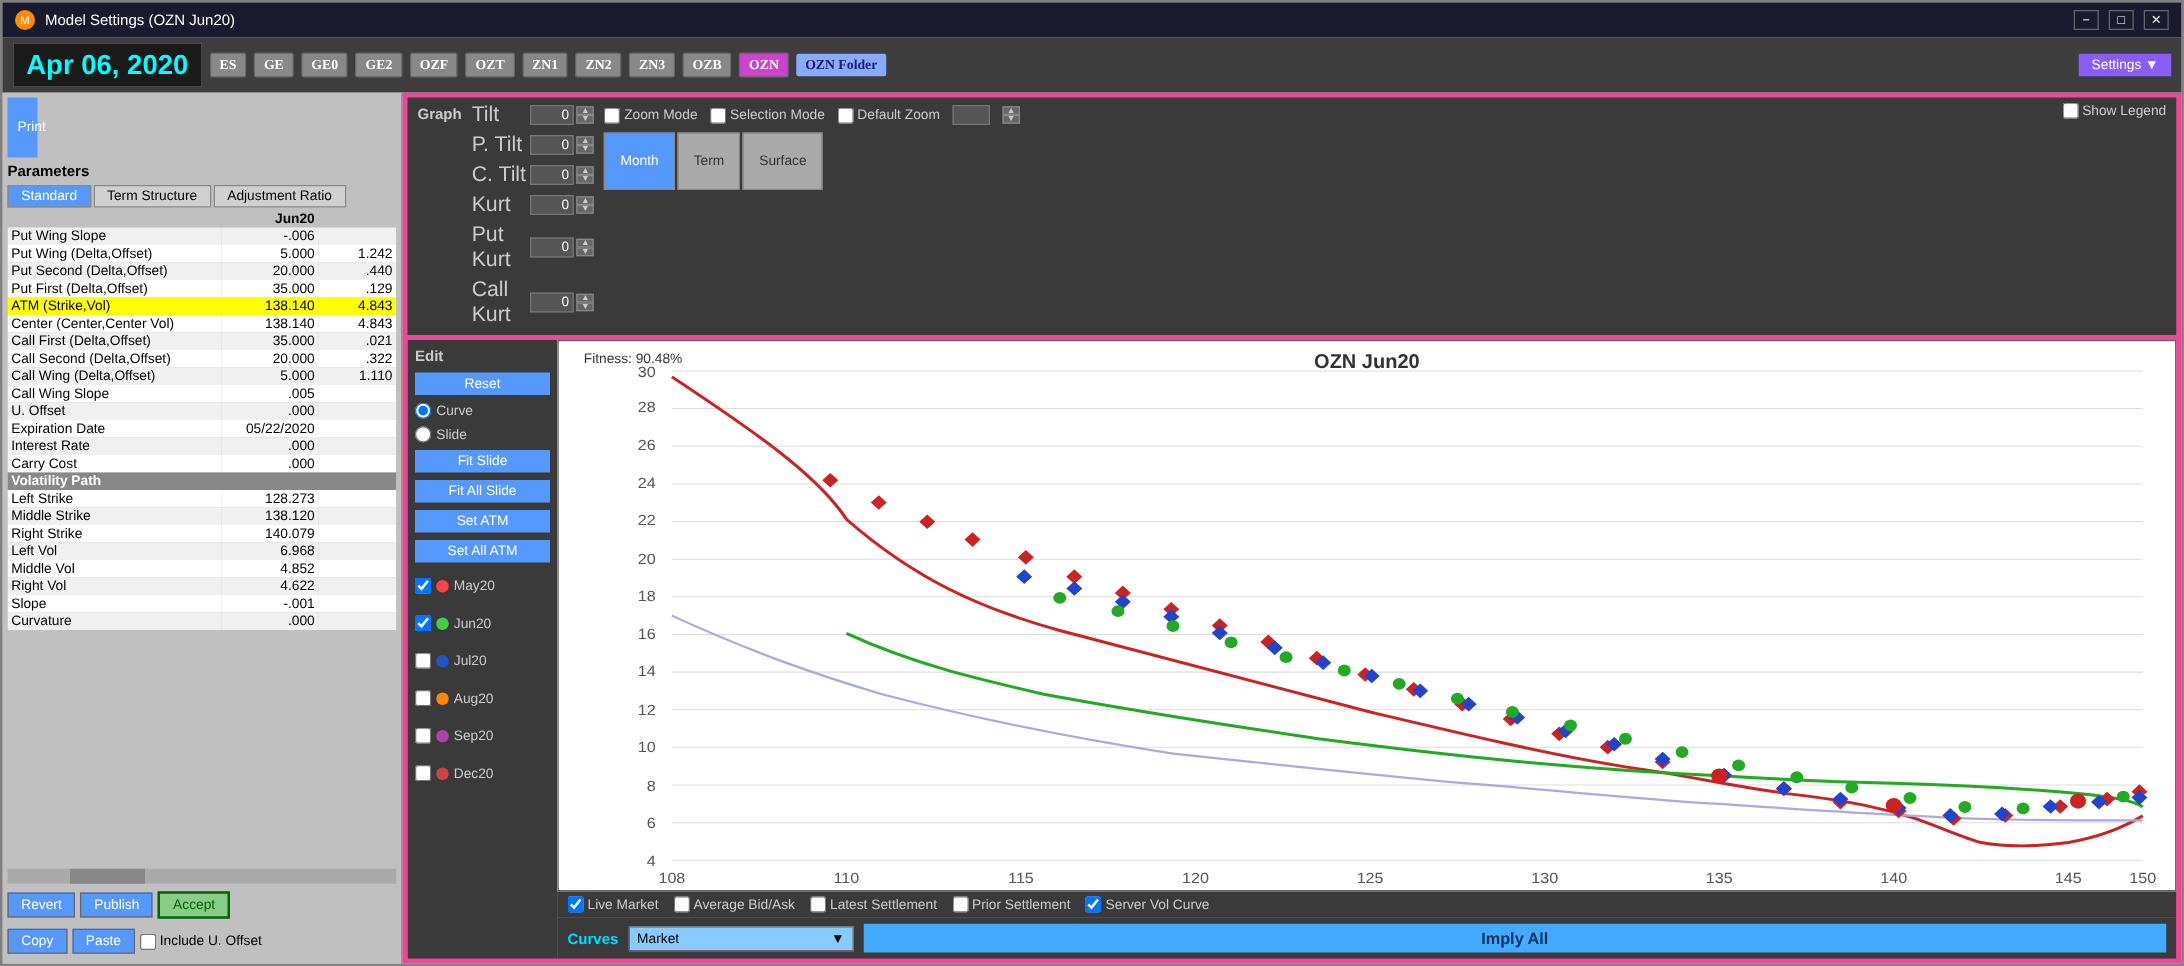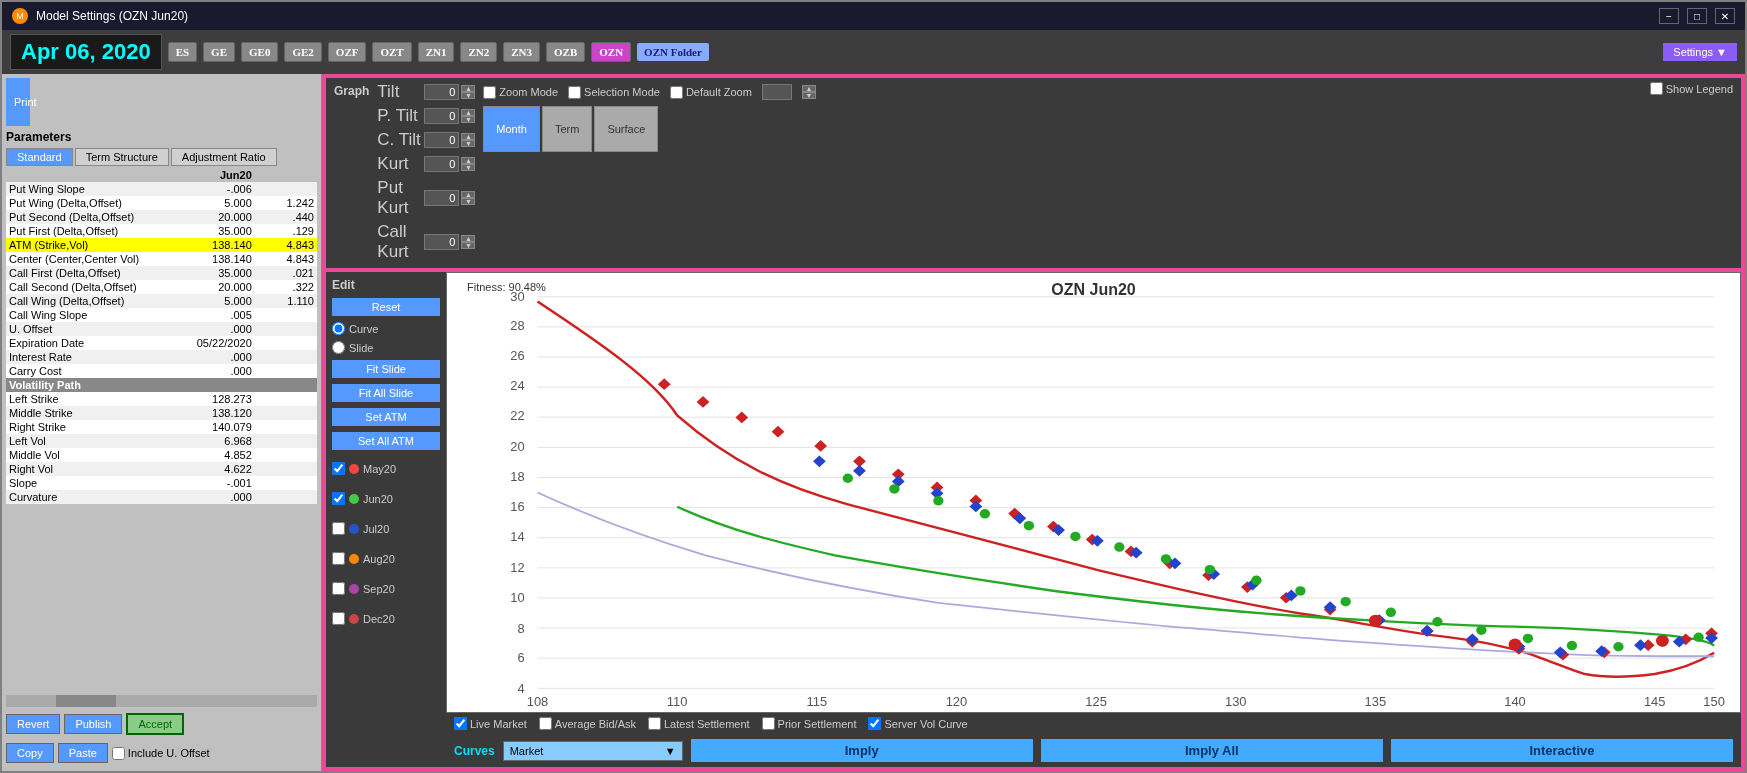--- a/index.html
+++ b/index.html
@@ -575,21 +575,19 @@
               <span>Server Vol Curve</span>
             </label>
           </div>
 
           <div style="background:#3a3a3a; padding:5px 8px; display:flex; align-items:center; gap:8px;">
             <span style="color:#00ddff; font-size:12px; font-weight:bold;">Curves</span>
             <div style="display:flex; align-items:center; background:#88ccff; border:1px solid #666; padding:3px 6px; min-width:180px; cursor:pointer;">
               <span style="flex:1;">Market</span>
               <span>▼</span>
             </div>
-            <button style="flex:1; background:#44aaff; color:#003366; padding:4px 8px; border:none; cursor:pointer; font-size:13px; font-weight:bold;">Imply</button>
             <button style="flex:1; background:#44aaff; color:#003366; padding:4px 8px; border:none; cursor:pointer; font-size:13px; font-weight:bold;">Imply All</button>
-            <button style="flex:1; background:#44aaff; color:#003366; padding:4px 8px; border:none; cursor:pointer; font-size:13px; font-weight:bold;">Interactive</button>
           </div>
         </div>
       </div>
     </div>
   </div>
 </div>
 
 </body></html>

